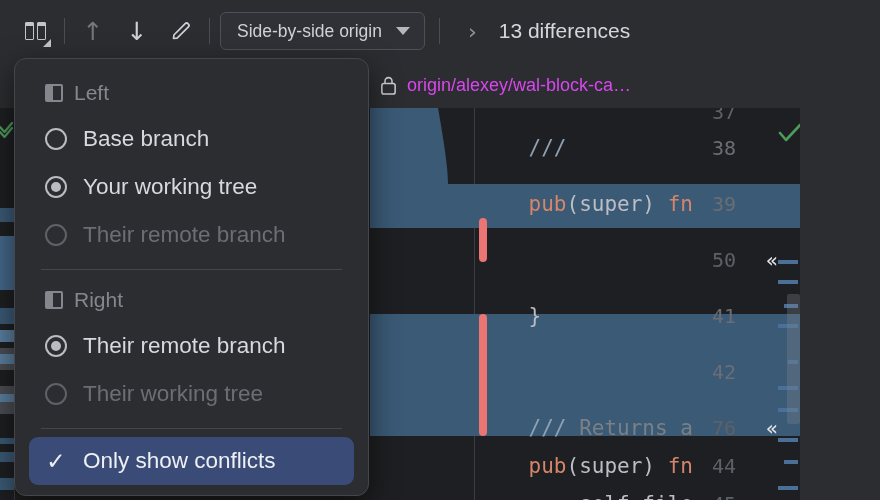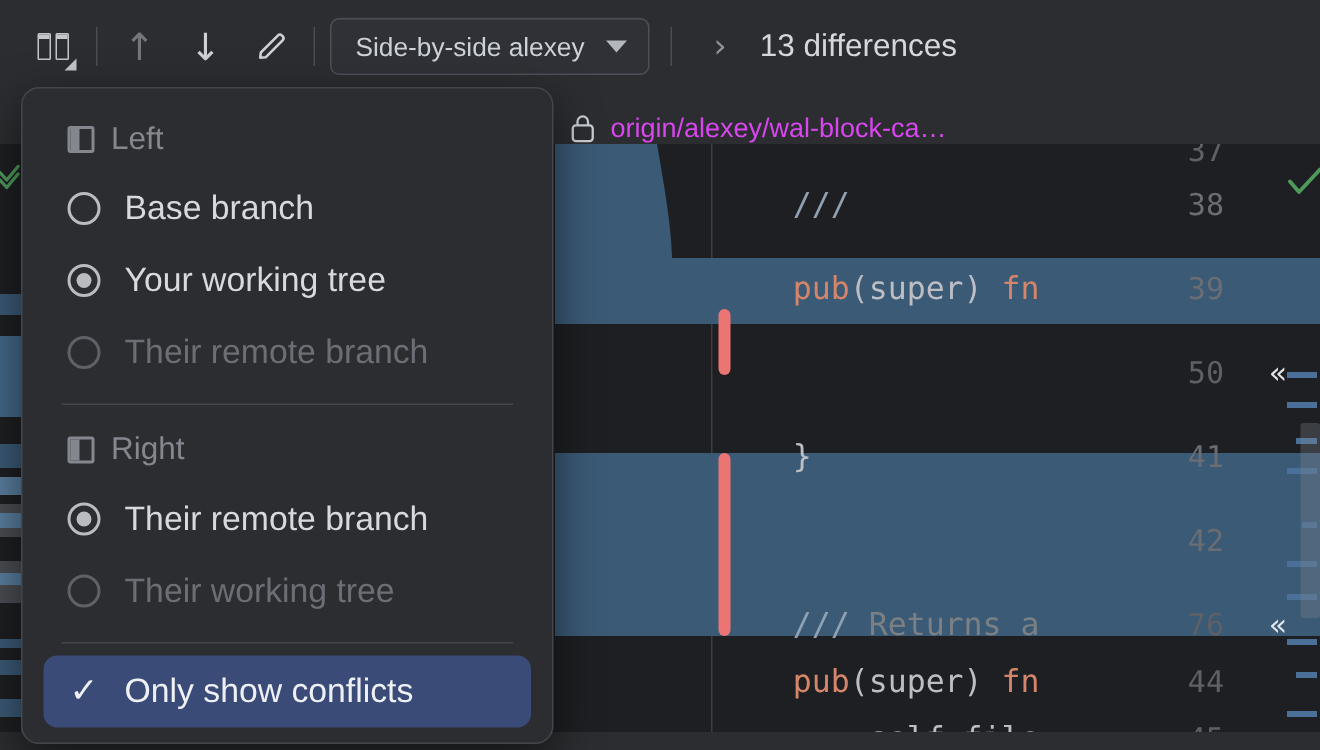--- a/index.html
+++ b/index.html
@@ -72,21 +72,21 @@
     position: absolute; left: 0; top: 62px; width: 880px; height: 46px;
     background: #2b2d30;
     display: flex; align-items: center; justify-content: center;
   }
   .branch-inner { display: flex; align-items: center; gap: 9px; margin-left: 130px; }
   .lock-ico { width: 19px; height: 21px; }
   .branch-name { color: #d946ef; font-size: 18px; white-space: nowrap; }
 
   
   .diff-body {
-    position: absolute; left: 0; top: 96px; width: 880px; height: 392px;
+    position: absolute; left: 0; top: 108px; width: 800px; height: 392px;
     background: #1e1f22; overflow: hidden;
   }
 
   
   .left-strip { position:absolute; left:0; top:0; width:14px; height:392px; background:#1e1f22; }
   .left-strip .blk { position:absolute; left:0; width:14px; }
   .strip-divider { position:absolute; left:14px; top:0; width:1px; height:392px; background:#3a3d41; }
   .check-left { position:absolute; left:-2px; top:10px; }
 
   
@@ -189,21 +189,21 @@
     </div>
     <div class="tb-icon-btn">
       <svg class="pencil" viewBox="0 0 24 24" fill="none" stroke="#ced0d6" stroke-width="1.7" stroke-linecap="round" stroke-linejoin="round">
         <path d="M4.5 19.5 L4.9 16 L16.2 4.7 a2 2 0 0 1 2.8 0 l0.4 0.4 a2 2 0 0 1 0 2.8 L8.1 19.2 Z"></path>
       </svg>
     </div>
 
     <div class="tb-sep"></div>
 
     <div class="viewer-select">
-      <span>Side-by-side alexey</span>
+      <span>Side-by-side origin</span>
       <span class="viewer-caret"></span>
     </div>
 
     <div class="spacer-sep"></div>
 
     <span class="next-chev">›</span>
     <span class="diff-count">13 differences</span>
   </div>
 
   <div class="branch-bar">

